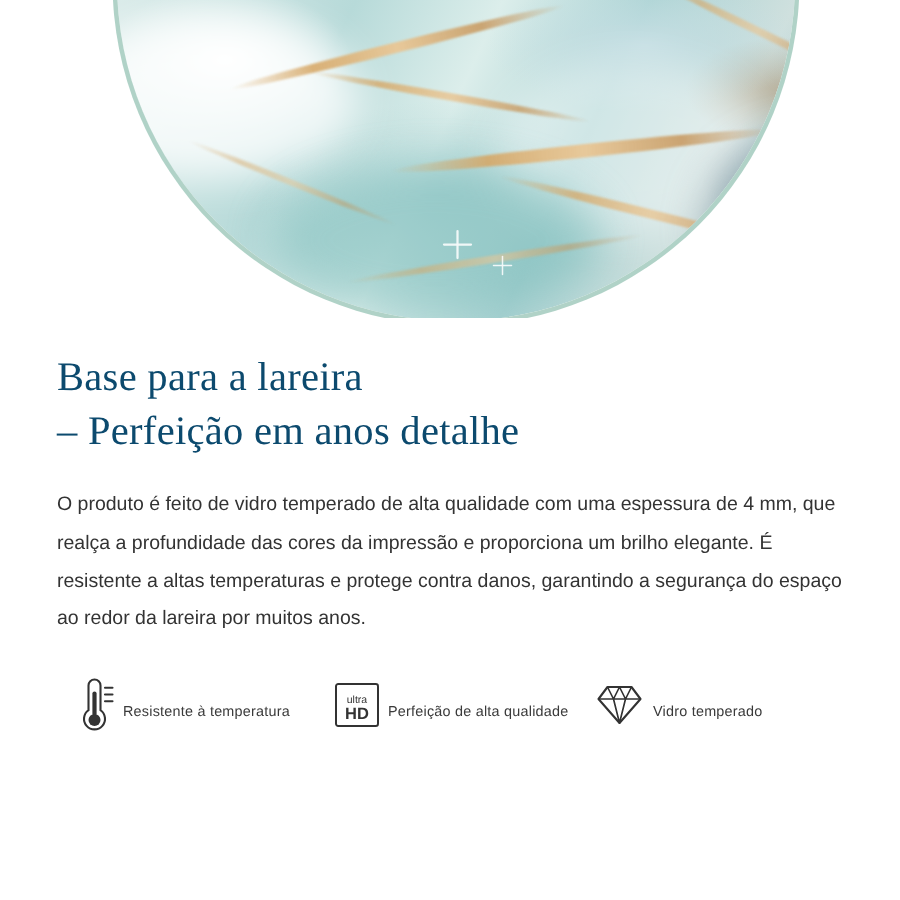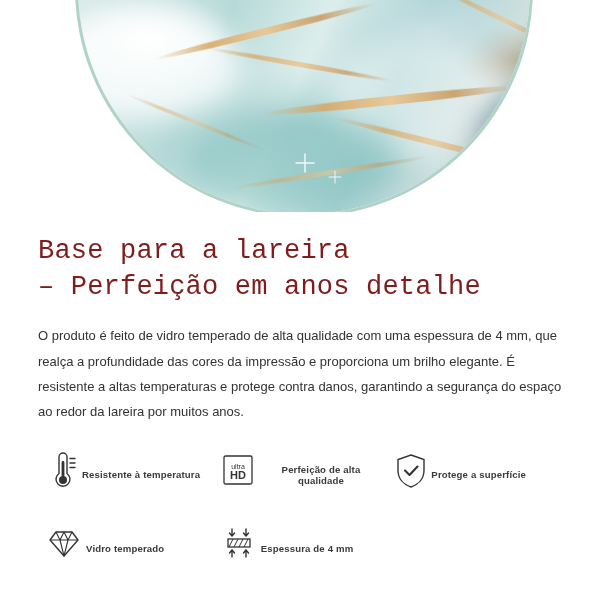--- a/index.html
+++ b/index.html
@@ -118,25 +118,25 @@
   .sparkle:before { left: 12px; top: 0;  width: 2px; height: 26px; }
   .sparkle:after  { left: 0;  top: 12px; width: 26px; height: 2px; }
   .sp1 { left: 292px; top: 150px; transform: scale(.75); }
   .sp2 { left: 322px; top: 164px; transform: scale(.5); }
 
   
   .content {
     padding: 22px 38px 0 38px;
   }
   .headline {
-    font-family: Liberation Mono, monospace;
+    font-family: Liberation Serif, serif;
     font-size: 27px;
     font-weight: 400;
     line-height: 1.32;
-    color: #7f1d1d;
+    color: #0c4a6e;
     margin: 0 0 18px 0;
     letter-spacing: .2px;
   }
   .headline .line2 { display: block; }
   .body-copy {
     font-family: Liberation Sans, sans-serif;
     font-size: 13px;
     line-height: 1.95;
     color: #333333;
     margin: 0 0 18px 0;
@@ -161,21 +161,20 @@
     height: 42px;
     display: flex;
     align-items: center;
     justify-content: center;
     margin-bottom: 10px;
   }
   .feature-label {
     font-size: 9.6px;
     color: #3a3a3a;
     letter-spacing: .15px;
-    font-weight: bold;
   }
   svg { display: block; }
 </style>
 </head>
 <body>
 
 <div class="page">
 
   <div class="hero">
     <div class="corner-fill-l"></div>
@@ -230,48 +229,28 @@
         <div class="feature-icon">
           <svg width="42" height="42" viewBox="0 0 42 42">
             <rect x="7" y="7" width="28" height="28" rx="1.5" fill="none" stroke="#333" stroke-width="1.3"></rect>
             <text x="21" y="19.5" text-anchor="middle" font-family="Liberation Sans, sans-serif" font-size="7" fill="#333">ultra</text>
             <text x="21" y="30" text-anchor="middle" font-family="Liberation Sans, sans-serif" font-size="11" font-weight="bold" fill="#333">HD</text>
           </svg>
         </div>
         <div class="feature-label">Perfeição de alta qualidade</div>
       </div>
 
-      <div class="feature">
-        <div class="feature-icon">
-          <svg width="40" height="42" viewBox="0 0 40 42">
-            <path d="M20 6l13 4.5v11c0 8.2-5.6 14-13 16.5-7.4-2.5-13-8.3-13-16.5v-11L20 6z" fill="none" stroke="#333" stroke-width="1.4"></path>
-            <path d="M14 21.5l4.5 4.5 8-8.5" fill="none" stroke="#333" stroke-width="2.1" stroke-linecap="round" stroke-linejoin="round"></path>
-          </svg>
-        </div>
-        <div class="feature-label">Protege a superfície</div>
-      </div>
 
       <div class="feature">
         <div class="feature-icon">
           <svg width="44" height="40" viewBox="0 0 44 40">
             <path d="M8 16l6-8h16l6 8-14 16L8 16z" fill="none" stroke="#333" stroke-width="1.4" stroke-linejoin="round"></path>
             <path d="M8 16h28M14 8l4 8 4-8M30 8l-4 8-4-8M18 16l4 16 4-16" fill="none" stroke="#333" stroke-width="1.1" stroke-linejoin="round"></path>
           </svg>
         </div>
         <div class="feature-label">Vidro temperado</div>
       </div>
 
 
-      <div class="feature">
-        <div class="feature-icon">
-          <svg width="44" height="42" viewBox="0 0 44 42">
-            <path d="M15 6v7M29 6v7M15 13l-2.5-3M15 13l2.5-3M29 13l-2.5-3M29 13l2.5-3" stroke="#333" stroke-width="1.4" stroke-linecap="round" fill="none"></path>
-            <rect x="11" y="16" width="22" height="8" fill="none" stroke="#333" stroke-width="1.3"></rect>
-            <path d="M12 24l4-8M17 24l4-8M22 24l4-8M27 24l4-8" stroke="#333" stroke-width="1"></path>
-            <path d="M15 34v-7M29 34v-7M15 27l-2.5 3M15 27l2.5 3M29 27l-2.5 3M29 27l2.5 3" stroke="#333" stroke-width="1.4" stroke-linecap="round" fill="none"></path>
-          </svg>
-        </div>
-        <div class="feature-label">Espessura de 4 mm</div>
-      </div>
 
     </div>
   </div>
 </div>
 
 </body></html>

